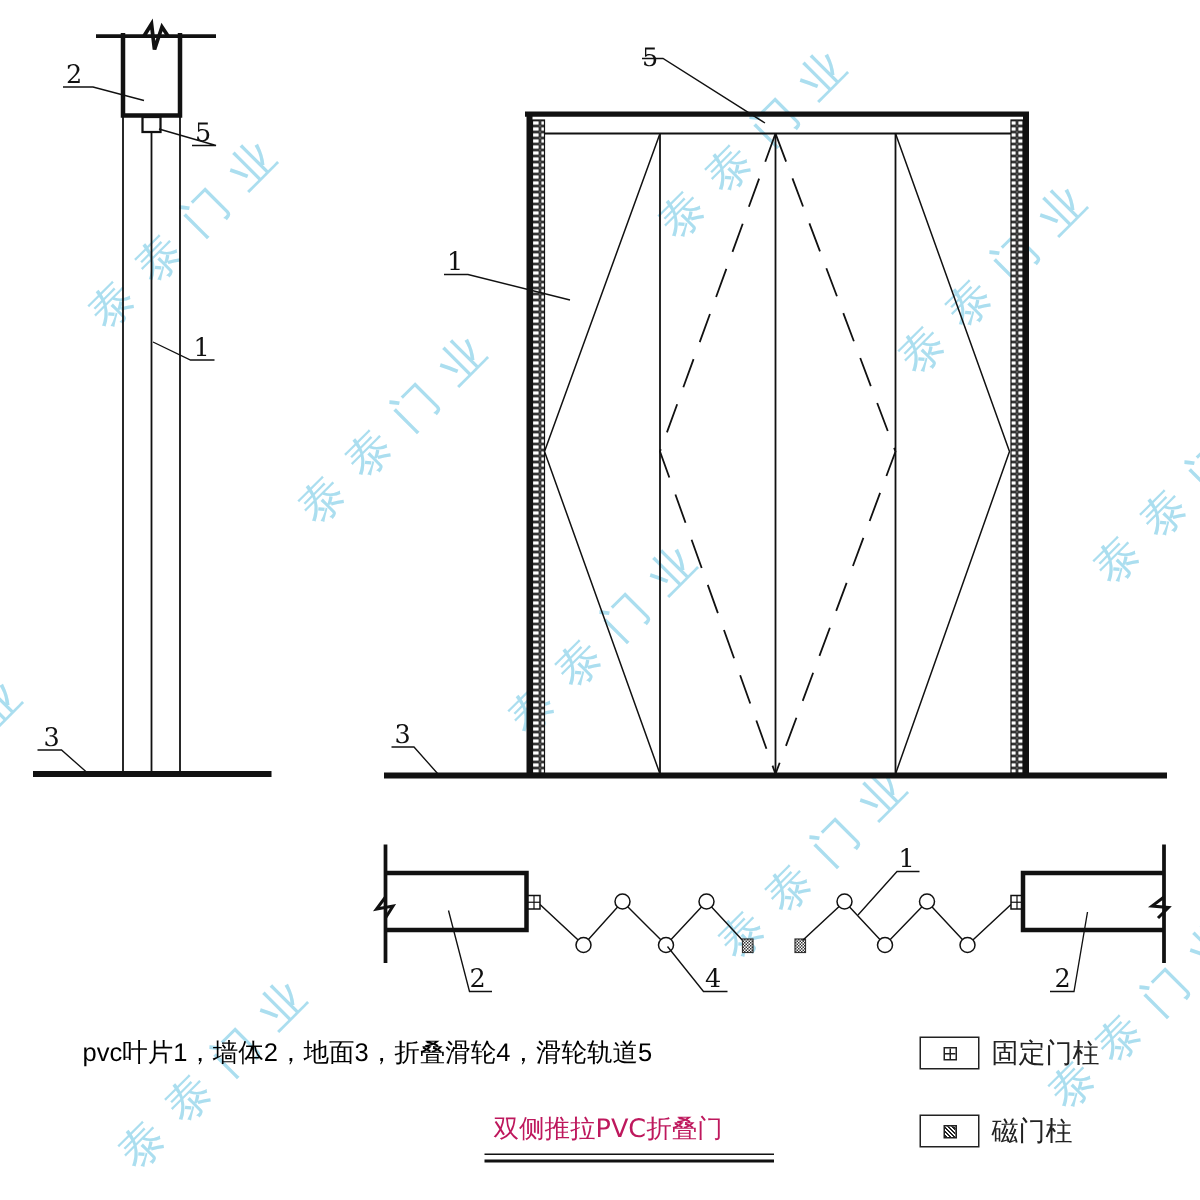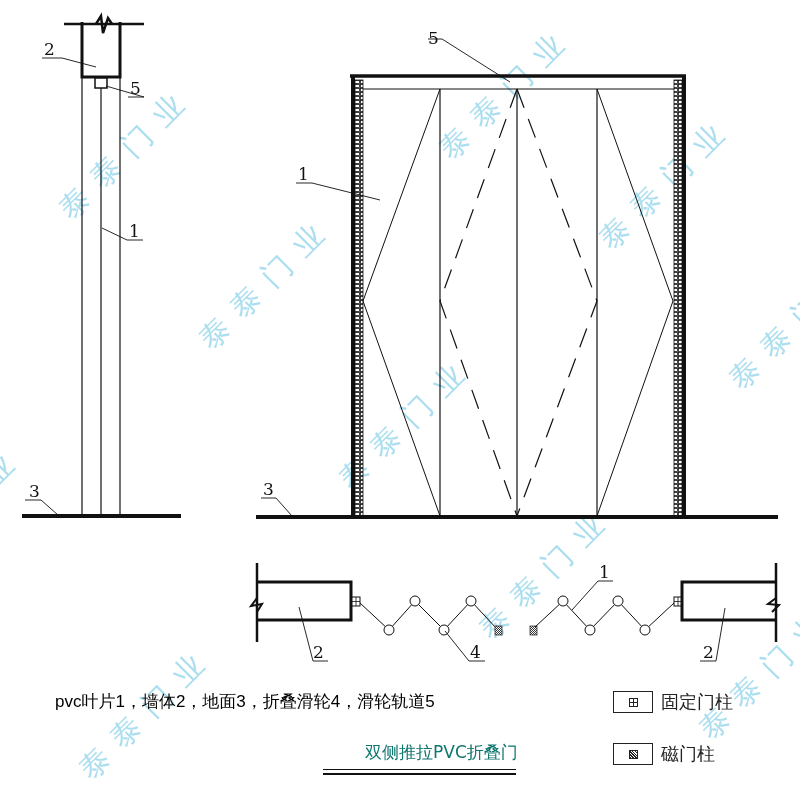--- a/index.html
+++ b/index.html
@@ -1,20 +1,20 @@
 <!DOCTYPE html>
 <html><head>
 <meta charset="utf-8">
 <style>
   html, body { margin: 0; padding: 0; background: #ffffff; }
   body { width: 800px; height: 800px; position: relative; overflow: hidden; font-family: "DejaVu Sans", sans-serif; }
   svg.drawing { position: absolute; left: 0; top: 0; }
   .serif { font-family: "DejaVu Serif", "Liberation Serif", serif; }
   .caption { position: absolute; left: 55px; top: 690px; font-size: 17px; color: #000000; font-family: Liberation Sans, sans-serif; letter-spacing: 0px; white-space: nowrap; }
-  .title { position: absolute; left: 329px; top: 741px; font-size: 17px; color: #0f766e; white-space: nowrap; margin-left: 36px; }
+  .title { position: absolute; left: 329px; top: 741px; font-size: 17px; color: #be185d; white-space: nowrap; }
   .title-rule1 { position: absolute; left: 323px; top: 769px; width: 193px; height: 1px; background: #111; }
   .title-rule2 { position: absolute; left: 323px; top: 773px; width: 193px; height: 2px; background: #111; }
   .legend-row { position: absolute; left: 613px; display: flex; align-items: center; }
   .legend-box { width: 40px; height: 22px; border: 1px solid #222; display: flex; align-items: center; justify-content: center; box-sizing: border-box; }
   .legend-label { margin-left: 8px; font-size: 18px; color: #222; white-space: nowrap; }
   .glyph-fixed { width: 9px; height: 9px; border: 1px solid #222; position: relative; box-sizing: border-box; }
   .glyph-fixed::before { content: ""; position: absolute; left: 3px; top: 0; width: 1px; height: 7px; background: #222; }
   .glyph-fixed::after { content: ""; position: absolute; left: 0; top: 3px; width: 7px; height: 1px; background: #222; }
   .glyph-magnet { width: 9px; height: 9px; border: 1px solid #222; box-sizing: border-box;
     background-image: repeating-linear-gradient(45deg, #222 0 1px, #fff 1px 2px), repeating-linear-gradient(-45deg, #222 0 1px, transparent 1px 2px); }

